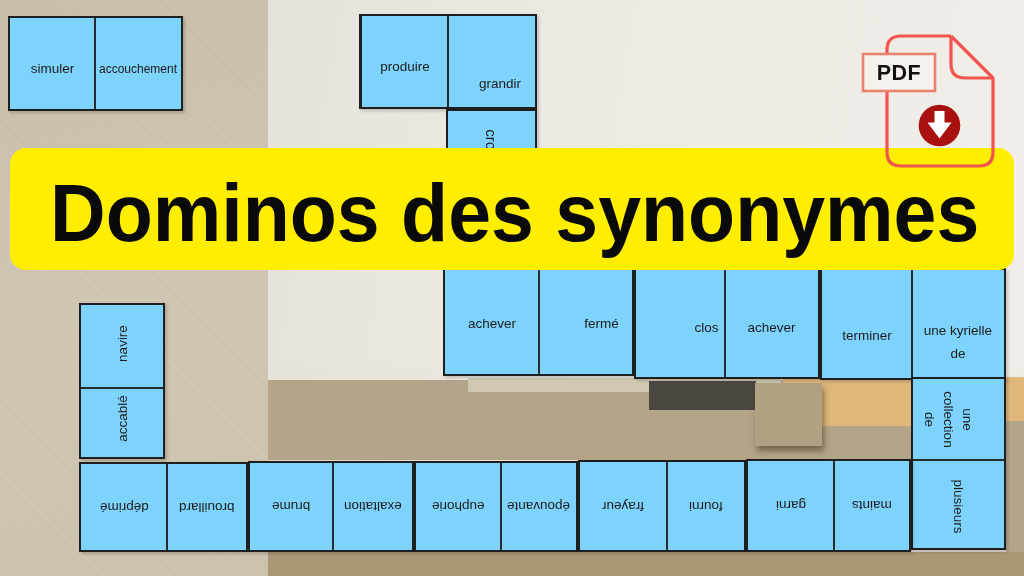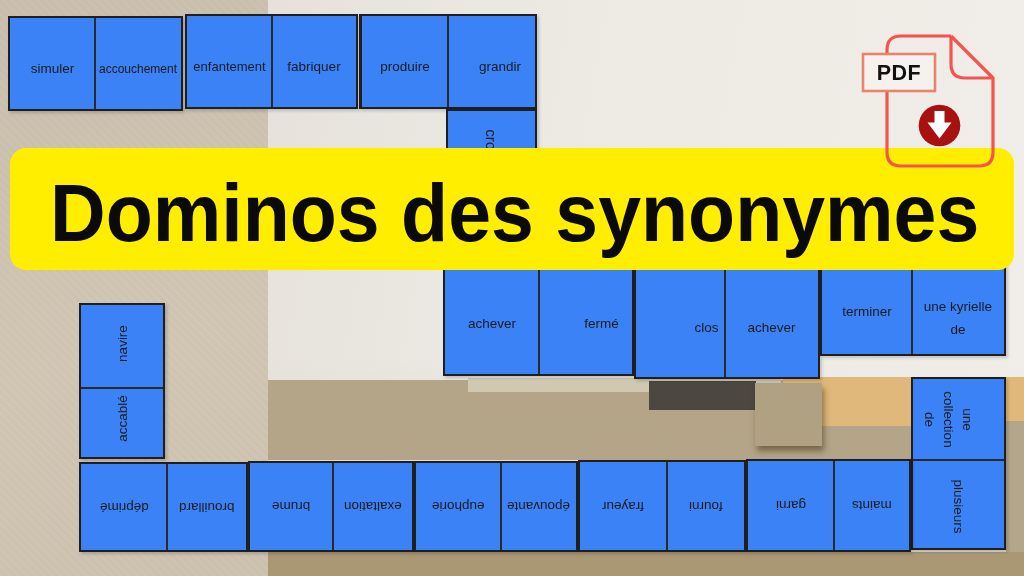--- a/index.html
+++ b/index.html
@@ -1,18 +1,18 @@
 <!DOCTYPE html>
 <html><head>
 <meta charset="utf-8">
 <style>
 html,body{margin:0;padding:0;}
 #stage{position:relative;width:1024px;height:576px;overflow:hidden;background:#ece9e3;font-family:"Liberation Sans",sans-serif;}
 .abs{position:absolute;}
-.card{position:absolute;background:#3b82f6;border:2px solid #1f1f1f;box-sizing:border-box;display:flex;align-items:center;justify-content:center;color:#1c1c1c;box-shadow:2px 2px 3px rgba(0,0,0,0.18);}
+.card{position:absolute;background:#7dd3fc;border:2px solid #1f1f1f;box-sizing:border-box;display:flex;align-items:center;justify-content:center;color:#1c1c1c;box-shadow:2px 2px 3px rgba(0,0,0,0.18);}
 .cell{position:absolute;display:flex;align-items:center;justify-content:center;color:#1c1c1c;text-align:center;font-size:13.5px;}
 .div-v{position:absolute;top:0;bottom:0;width:1.5px;background:#2a2a2a;}
 .div-h{position:absolute;left:0;right:0;height:1.5px;background:#2a2a2a;}
 .r180{transform:rotate(180deg);}
 .r90{transform:rotate(90deg);}
 .rm90{transform:rotate(-90deg);}
 </style>
 </head>
 <body>
 <div id="stage">
@@ -38,33 +38,26 @@
 <div class="abs" style="left:1006px;top:421px;width:18px;height:131px;background:#b3a68a;"></div>
 
 <div class="card" style="left:8px;top:16px;width:175px;height:95px;">
 
   <div class="cell" style="left:0;top:0;width:85px;height:100%;padding-top:5px;">simuler</div>
 
   <div class="cell" style="left:85px;top:0;right:0;height:100%;font-size:12px;padding-top:5px;">accouchement</div>
   <div class="div-v" style="left:84px;"></div>
 </div>
 
-<div class="card" style="left:185px;top:14px;width:173px;height:95px;">
-
-  <div class="cell" style="left:0;top:0;width:85px;height:100%;font-size:13px;padding-top:5px;">enfantement</div>
-
-  <div class="cell" style="left:85px;top:0;right:0;height:100%;padding-top:5px;">fabriquer</div>
-  <div class="div-v" style="left:84px;"></div>
-</div>
 
 <div class="card" style="left:359px;top:14px;width:178px;height:95px;border-left-width:3px;">
 
   <div class="cell" style="left:0;top:0;width:86px;height:100%;padding-top:5px;">produire</div>
 
-  <div class="cell" style="left:86px;top:0;right:0;height:100%;padding-top:5px;margin-left:17px;">grandir</div>
+  <div class="cell" style="left:86px;top:0;right:0;height:100%;padding-top:22px;margin-left:17px;">grandir</div>
   <div class="div-v" style="left:85px;"></div>
 </div>
 
 <div class="card" style="left:446px;top:109px;width:91px;height:168px;">
 
   <div class="cell" style="left:0;top:0;width:100%;height:86px;">
         <span class="r90" style="font-size:15px;position:relative;top:-4px;">croître</span>
       </div>
   <div class="div-h" style="top:85px;"></div>
 </div>
@@ -78,21 +71,21 @@
 </div>
 
 <div class="card" style="left:634px;top:260px;width:186px;height:119px;">
 
   <div class="cell" style="left:16px;top:0;width:109px;height:100%;padding-top:8px;">clos</div>
 
   <div class="cell" style="left:89px;top:0;right:0;height:100%;padding-top:8px;">achever</div>
   <div class="div-v" style="left:88px;"></div>
 </div>
 
-<div class="card" style="left:820px;top:244px;width:186px;height:112px;">
+<div class="card" style="left:820px;top:268px;width:186px;height:112px;">
 
   <div class="cell" style="left:0;top:0;width:90px;height:100%;padding-top:11px;">terminer</div>
 
   <div class="cell" style="left:90px;top:0;right:0;height:100%;padding-top:18px;line-height:23px;">une kyrielle<br>de</div>
   <div class="div-v" style="left:89px;"></div>
 </div>
 
 <div class="card" style="left:911px;top:377px;width:95px;height:173px;">
 
   <div class="cell" style="left:0;top:0;width:100%;height:81px;">

